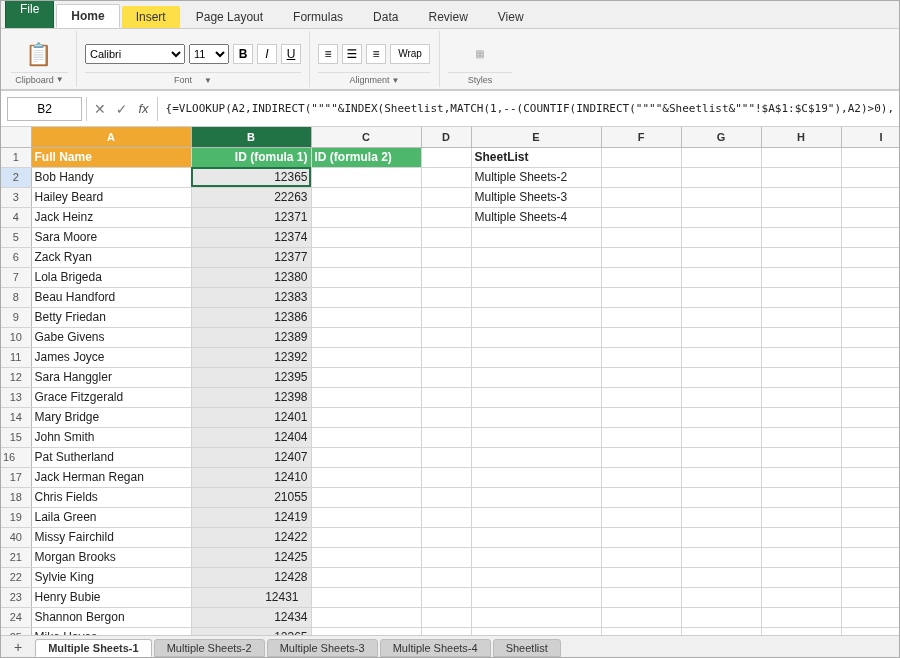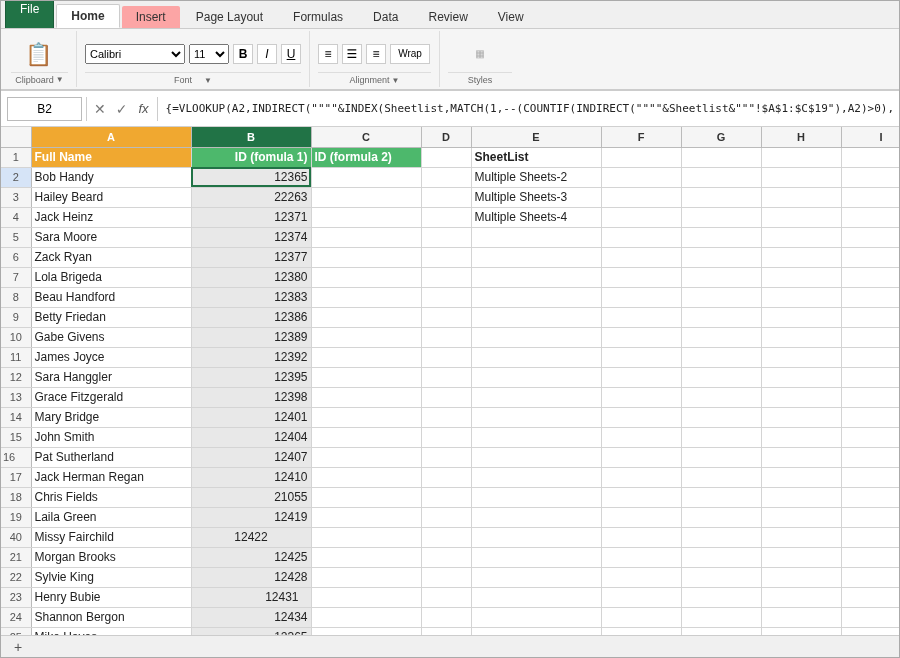--- a/index.html
+++ b/index.html
@@ -6,21 +6,21 @@
     body { font-family: 'Segoe UI', Arial, sans-serif; font-size: 12px; background: #fff; overflow: hidden; }
   </style>
 </head>
 <body>
 
 <div style="width:900px; height:658px; display:flex; flex-direction:column; overflow:hidden; border:1px solid #aaa;">
 
   <div style="height:28px; background:#f0f0f0; border-bottom:1px solid #ccc; display:flex; align-items:flex-end; padding:0 4px;">
     <div style="padding:12px 14px; font-size:12px; background:#217346; color:#fff; cursor:pointer; border-radius:2px 2px 0 0; margin-right:2px; border:1px solid #1a5c38; border-bottom:none;">File</div>
     <div style="padding:4px 14px; font-size:12px; background:#fff; color:#333; cursor:pointer; border:1px solid #ccc; border-bottom:1px solid #fff; border-radius:2px 2px 0 0; margin-right:2px; font-weight:600;">Home</div>
-    <div style="padding:4px 14px; font-size:12px; background:#fca5a5; color:#333; cursor:pointer; border-radius:2px 2px 0 0; margin-right:2px;">Insert</div>
+    <div style="padding:4px 14px; font-size:12px; background:#fde047; color:#333; cursor:pointer; border-radius:2px 2px 0 0; margin-right:2px;">Insert</div>
     <div style="padding:4px 14px; font-size:12px; background:#f0f0f0; color:#333; cursor:pointer; border-radius:2px 2px 0 0; margin-right:2px;">Page Layout</div>
     <div style="padding:4px 14px; font-size:12px; background:#f0f0f0; color:#333; cursor:pointer; border-radius:2px 2px 0 0; margin-right:2px;">Formulas</div>
     <div style="padding:4px 14px; font-size:12px; background:#f0f0f0; color:#333; cursor:pointer; border-radius:2px 2px 0 0; margin-right:2px;">Data</div>
     <div style="padding:4px 14px; font-size:12px; background:#f0f0f0; color:#333; cursor:pointer; border-radius:2px 2px 0 0; margin-right:2px;">Review</div>
     <div style="padding:4px 14px; font-size:12px; background:#f0f0f0; color:#333; cursor:pointer; border-radius:2px 2px 0 0; margin-right:2px;">View</div>
   </div>
 
   <div style="height:62px; background:#f5f5f5; border-bottom:2px solid #ccc; display:flex; align-items:stretch; padding:2px 6px; gap:0;">
     <div style="display:flex; flex-direction:column; min-width:70px; border-right:1px solid #ddd; padding:2px 8px 0 4px;">
       <div style="flex:1; display:flex; align-items:center; justify-content:center; gap:4px; padding-top:4px;">
@@ -324,21 +324,21 @@
               <td style="width: 50px; min-width: 50px; height: 20px; background: rgb(255, 255, 255); border-right: 1px solid rgb(212, 212, 212); border-bottom: 1px solid rgb(212, 212, 212); padding: 0px 3px; font-size: 12px; color: rgb(34, 34, 34); overflow: hidden;"></td>
               <td style="width: 130px; min-width: 130px; height: 20px; background: rgb(255, 255, 255); border-right: 1px solid rgb(212, 212, 212); border-bottom: 1px solid rgb(212, 212, 212); padding: 0px 3px; font-size: 12px; color: rgb(34, 34, 34); overflow: hidden; white-space: nowrap;"></td>
               <td style="width: 80px; min-width: 80px; height: 20px; background: rgb(255, 255, 255); border-right: 1px solid rgb(212, 212, 212); border-bottom: 1px solid rgb(212, 212, 212); padding: 0px 3px; font-size: 12px; color: rgb(34, 34, 34); overflow: hidden;"></td>
               <td style="width: 80px; min-width: 80px; height: 20px; background: rgb(255, 255, 255); border-right: 1px solid rgb(212, 212, 212); border-bottom: 1px solid rgb(212, 212, 212); padding: 0px 3px; font-size: 12px; color: rgb(34, 34, 34); overflow: hidden;"></td>
               <td style="width: 80px; min-width: 80px; height: 20px; background: rgb(255, 255, 255); border-right: 1px solid rgb(212, 212, 212); border-bottom: 1px solid rgb(212, 212, 212); padding: 0px 3px; font-size: 12px; color: rgb(34, 34, 34); overflow: hidden;"></td>
               <td style="width: 80px; min-width: 80px; height: 20px; background: rgb(255, 255, 255); border-right: 1px solid rgb(212, 212, 212); border-bottom: 1px solid rgb(212, 212, 212); padding: 0px 3px; font-size: 12px; color: rgb(34, 34, 34); overflow: hidden;"></td>
             </tr>
             <tr>
               <td style="width: 30px; min-width: 30px; height: 20px; background: rgb(245, 245, 245); border-right: 1px solid rgb(187, 187, 187); border-bottom: 1px solid rgb(212, 212, 212); text-align: center; font-size: 11px; color: rgb(85, 85, 85); padding: 0px 2px; position: sticky; left: 0px; z-index: 5; user-select: none;">40</td>
               <td style="width: 160px; min-width: 160px; height: 20px; background: rgb(255, 255, 255); border-right: 1px solid rgb(212, 212, 212); border-bottom: 1px solid rgb(212, 212, 212); padding: 0px 3px; font-size: 12px; color: rgb(34, 34, 34); font-weight: normal; overflow: hidden; white-space: nowrap;">Missy Fairchild</td>
-              <td style="width: 120px; min-width: 120px; height: 20px; background: rgb(232, 232, 232); border-right: 1px solid rgb(212, 212, 212); border-bottom: 1px solid rgb(212, 212, 212); padding: 0px 3px; font-size: 12px; color: rgb(34, 34, 34); font-weight: normal; text-align: center; overflow: hidden; white-space: nowrap;">12422</td>
+              <td style="width: 120px; min-width: 120px; height: 20px; background: rgb(232, 232, 232); border-right: 1px solid rgb(212, 212, 212); border-bottom: 1px solid rgb(212, 212, 212); padding: 0px 3px; font-size: 12px; color: rgb(34, 34, 34); font-weight: normal; text-align: right; overflow: hidden; white-space: nowrap;">12422</td>
               <td style="width: 110px; min-width: 110px; height: 20px; background: rgb(255, 255, 255); border-right: 1px solid rgb(212, 212, 212); border-bottom: 1px solid rgb(212, 212, 212); padding: 0px 3px; font-size: 12px; color: rgb(34, 34, 34); font-weight: normal; overflow: hidden; white-space: nowrap;"></td>
               <td style="width: 50px; min-width: 50px; height: 20px; background: rgb(255, 255, 255); border-right: 1px solid rgb(212, 212, 212); border-bottom: 1px solid rgb(212, 212, 212); padding: 0px 3px; font-size: 12px; color: rgb(34, 34, 34); overflow: hidden;"></td>
               <td style="width: 130px; min-width: 130px; height: 20px; background: rgb(255, 255, 255); border-right: 1px solid rgb(212, 212, 212); border-bottom: 1px solid rgb(212, 212, 212); padding: 0px 3px; font-size: 12px; color: rgb(34, 34, 34); overflow: hidden; white-space: nowrap;"></td>
               <td style="width: 80px; min-width: 80px; height: 20px; background: rgb(255, 255, 255); border-right: 1px solid rgb(212, 212, 212); border-bottom: 1px solid rgb(212, 212, 212); padding: 0px 3px; font-size: 12px; color: rgb(34, 34, 34); overflow: hidden;"></td>
               <td style="width: 80px; min-width: 80px; height: 20px; background: rgb(255, 255, 255); border-right: 1px solid rgb(212, 212, 212); border-bottom: 1px solid rgb(212, 212, 212); padding: 0px 3px; font-size: 12px; color: rgb(34, 34, 34); overflow: hidden;"></td>
               <td style="width: 80px; min-width: 80px; height: 20px; background: rgb(255, 255, 255); border-right: 1px solid rgb(212, 212, 212); border-bottom: 1px solid rgb(212, 212, 212); padding: 0px 3px; font-size: 12px; color: rgb(34, 34, 34); overflow: hidden;"></td>
               <td style="width: 80px; min-width: 80px; height: 20px; background: rgb(255, 255, 255); border-right: 1px solid rgb(212, 212, 212); border-bottom: 1px solid rgb(212, 212, 212); padding: 0px 3px; font-size: 12px; color: rgb(34, 34, 34); overflow: hidden;"></td>
             </tr>
             <tr>
               <td style="width: 30px; min-width: 30px; height: 20px; background: rgb(245, 245, 245); border-right: 1px solid rgb(187, 187, 187); border-bottom: 1px solid rgb(212, 212, 212); text-align: center; font-size: 11px; color: rgb(85, 85, 85); padding: 0px 2px; position: sticky; left: 0px; z-index: 5; user-select: none;">21</td>
@@ -399,15 +399,22 @@
               <td style="width: 80px; min-width: 80px; height: 20px; background: rgb(255, 255, 255); border-right: 1px solid rgb(212, 212, 212); border-bottom: 1px solid rgb(212, 212, 212); padding: 0px 3px; font-size: 12px; color: rgb(34, 34, 34); overflow: hidden;"></td>
               <td style="width: 80px; min-width: 80px; height: 20px; background: rgb(255, 255, 255); border-right: 1px solid rgb(212, 212, 212); border-bottom: 1px solid rgb(212, 212, 212); padding: 0px 3px; font-size: 12px; color: rgb(34, 34, 34); overflow: hidden;"></td>
               <td style="width: 80px; min-width: 80px; height: 20px; background: rgb(255, 255, 255); border-right: 1px solid rgb(212, 212, 212); border-bottom: 1px solid rgb(212, 212, 212); padding: 0px 3px; font-size: 12px; color: rgb(34, 34, 34); overflow: hidden;"></td>
             </tr>
           </tbody>
       </table>
     </div>
 
     <div style="height:22px; background:#f0f0f0; border-top:1px solid #ccc; display:flex; align-items:flex-end; padding-left:4px; overflow:hidden;">
       <div style="padding:2px 8px; font-size:14px; cursor:pointer; color:#555; margin-right:4px; border:1px solid transparent; border-bottom:none;">+</div>
+      <div id="sheet-tabs-container" style="display:flex; align-items:flex-end;">
+          <div style="padding: 2px 12px; font-size: 11px; border-width: 1px; border-style: solid; border-color: rgb(187, 187, 187) rgb(187, 187, 187) rgb(255, 255, 255); border-image: initial; background: rgb(255, 255, 255); cursor: pointer; margin-right: 2px; border-radius: 3px 3px 0px 0px; font-weight: 600; color: rgb(51, 51, 51);">Multiple Sheets-1</div>
+          <div style="padding: 2px 12px; font-size: 11px; border: 1px solid rgb(187, 187, 187); background: rgb(208, 208, 208); cursor: pointer; margin-right: 2px; border-radius: 3px 3px 0px 0px; font-weight: normal; color: rgb(51, 51, 51);">Multiple Sheets-2</div>
+          <div style="padding: 2px 12px; font-size: 11px; border: 1px solid rgb(187, 187, 187); background: rgb(208, 208, 208); cursor: pointer; margin-right: 2px; border-radius: 3px 3px 0px 0px; font-weight: normal; color: rgb(51, 51, 51);">Multiple Sheets-3</div>
+          <div style="padding: 2px 12px; font-size: 11px; border: 1px solid rgb(187, 187, 187); background: rgb(208, 208, 208); cursor: pointer; margin-right: 2px; border-radius: 3px 3px 0px 0px; font-weight: normal; color: rgb(51, 51, 51);">Multiple Sheets-4</div>
+          <div style="padding: 2px 12px; font-size: 11px; border: 1px solid rgb(187, 187, 187); background: rgb(208, 208, 208); cursor: pointer; margin-right: 2px; border-radius: 3px 3px 0px 0px; font-weight: normal; color: rgb(51, 51, 51);">Sheetlist</div>
+        </div>
     </div>
   </div>
 </div>
 
 </body></html>

